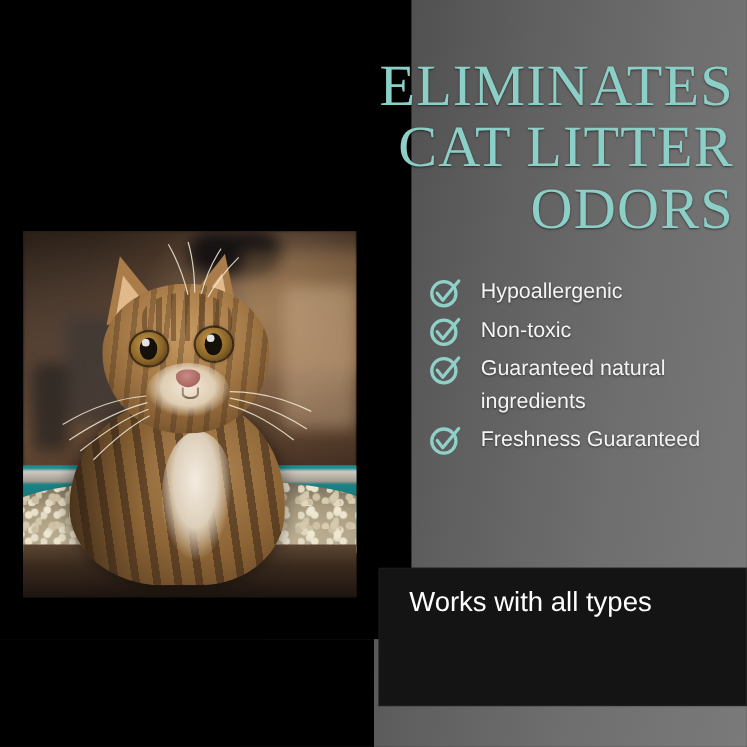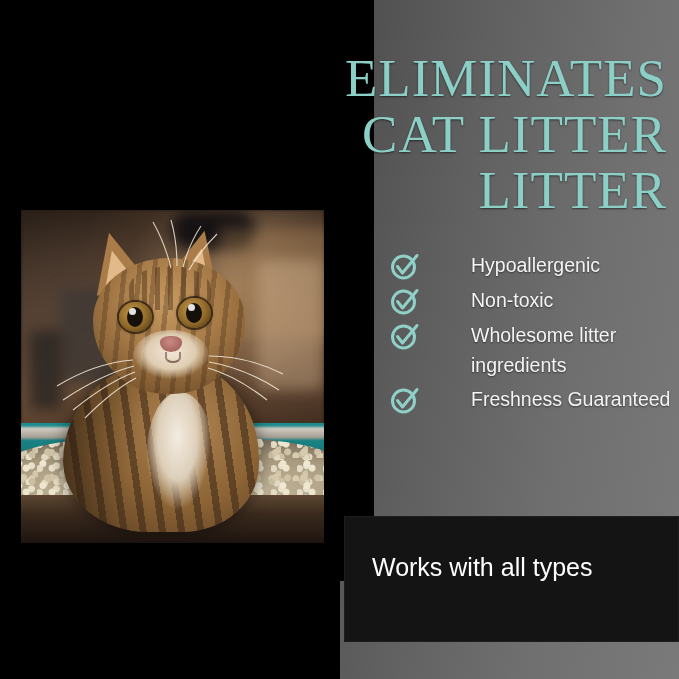--- a/index.html
+++ b/index.html
@@ -63,21 +63,20 @@
   .bullets {
     position: absolute;
     left: 390px;
     top: 250px;
     width: 285px;
   }
   .bullet-row {
     display: flex;
     align-items: flex-start;
     margin-bottom: 4px;
-    gap: 34px;
   }
   .bullet-icon {
     flex: 0 0 auto;
     width: 30px;
     height: 30px;
     margin-right: 17px;
     margin-top: 1px;
   }
   .bullet-icon svg { display: block; }
   .bullet-label {
@@ -94,21 +93,21 @@
     left: 344px;
     top: 516px;
     width: 335px;
     height: 126px;
     background: #141414;
     box-shadow: 0 0 0 1px rgba(255,255,255,0.04) inset;
   }
   .caption-text {
     position: absolute;
     left: 28px;
-    top: 30px;
+    top: 10px;
     width: 300px;
     color: #ffffff;
     font-size: 25px;
     line-height: 43px;
     font-family: "Liberation Sans", sans-serif;
   }
   .caption-text span { display: block; white-space: nowrap; }
 
   
   .photo {
@@ -339,21 +338,21 @@
 
 <div id="ad">
 
   <div class="bg-gradient"></div>
   <div class="black-panel"></div>
   <div class="black-panel-bottom"></div>
 
   <div class="headline">
     <span class="hl-line">ELIMINATES</span>
     <span class="hl-line">CAT LITTER</span>
-    <span class="hl-line">LITTER</span>
+    <span class="hl-line">ODORS</span>
   </div>
 
   <div class="photo">
     <div class="photo-scene">
       <div class="room-bg"></div>
       <div class="blur-shape bs3"></div>
       <div class="blur-shape bs4"></div>
       <div class="blur-shape bs5"></div>
       <div class="blur-shape bs1"></div>
       <div class="blur-shape bs2"></div>
@@ -426,21 +425,21 @@
       <span class="bullet-label">Non-toxic</span>
     </div>
 
     <div class="bullet-row">
       <span class="bullet-icon">
         <svg width="30" height="30" viewBox="0 0 30 30">
           <circle cx="13.5" cy="16" r="11" fill="none" stroke="#8fd0c8" stroke-width="3"></circle>
           <path d="M7.5,15.5 L12.5,22 L27,4.5" fill="none" stroke="#8fd0c8" stroke-width="3" stroke-linecap="round" stroke-linejoin="round"></path>
         </svg>
       </span>
-      <span class="bullet-label">Wholesome litter ingredients</span>
+      <span class="bullet-label">Guaranteed natural ingredients</span>
     </div>
 
     <div class="bullet-row">
       <span class="bullet-icon">
         <svg width="30" height="30" viewBox="0 0 30 30">
           <circle cx="13.5" cy="16" r="11" fill="none" stroke="#8fd0c8" stroke-width="3"></circle>
           <path d="M7.5,15.5 L12.5,22 L27,4.5" fill="none" stroke="#8fd0c8" stroke-width="3" stroke-linecap="round" stroke-linejoin="round"></path>
         </svg>
       </span>
       <span class="bullet-label">Freshness Guaranteed</span>

